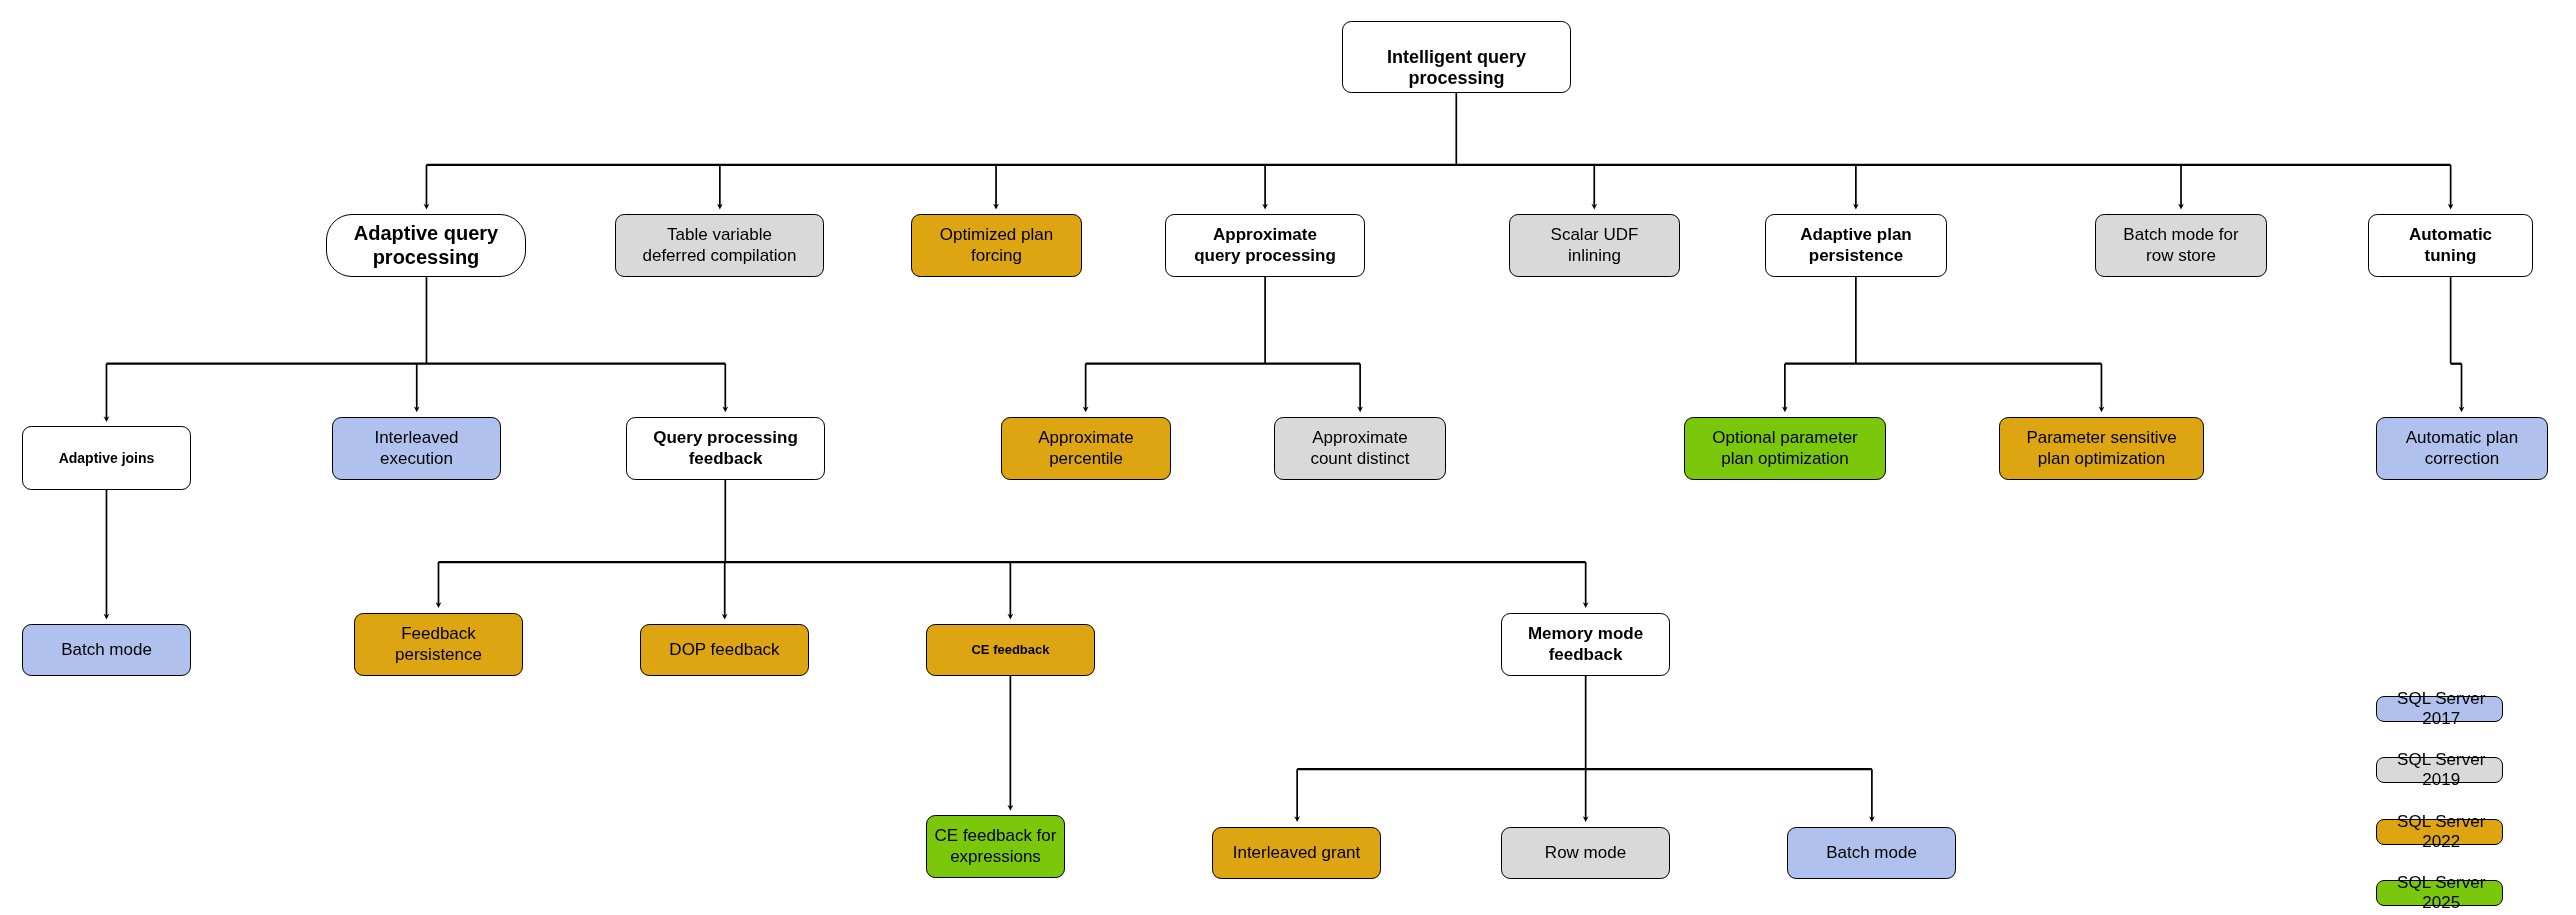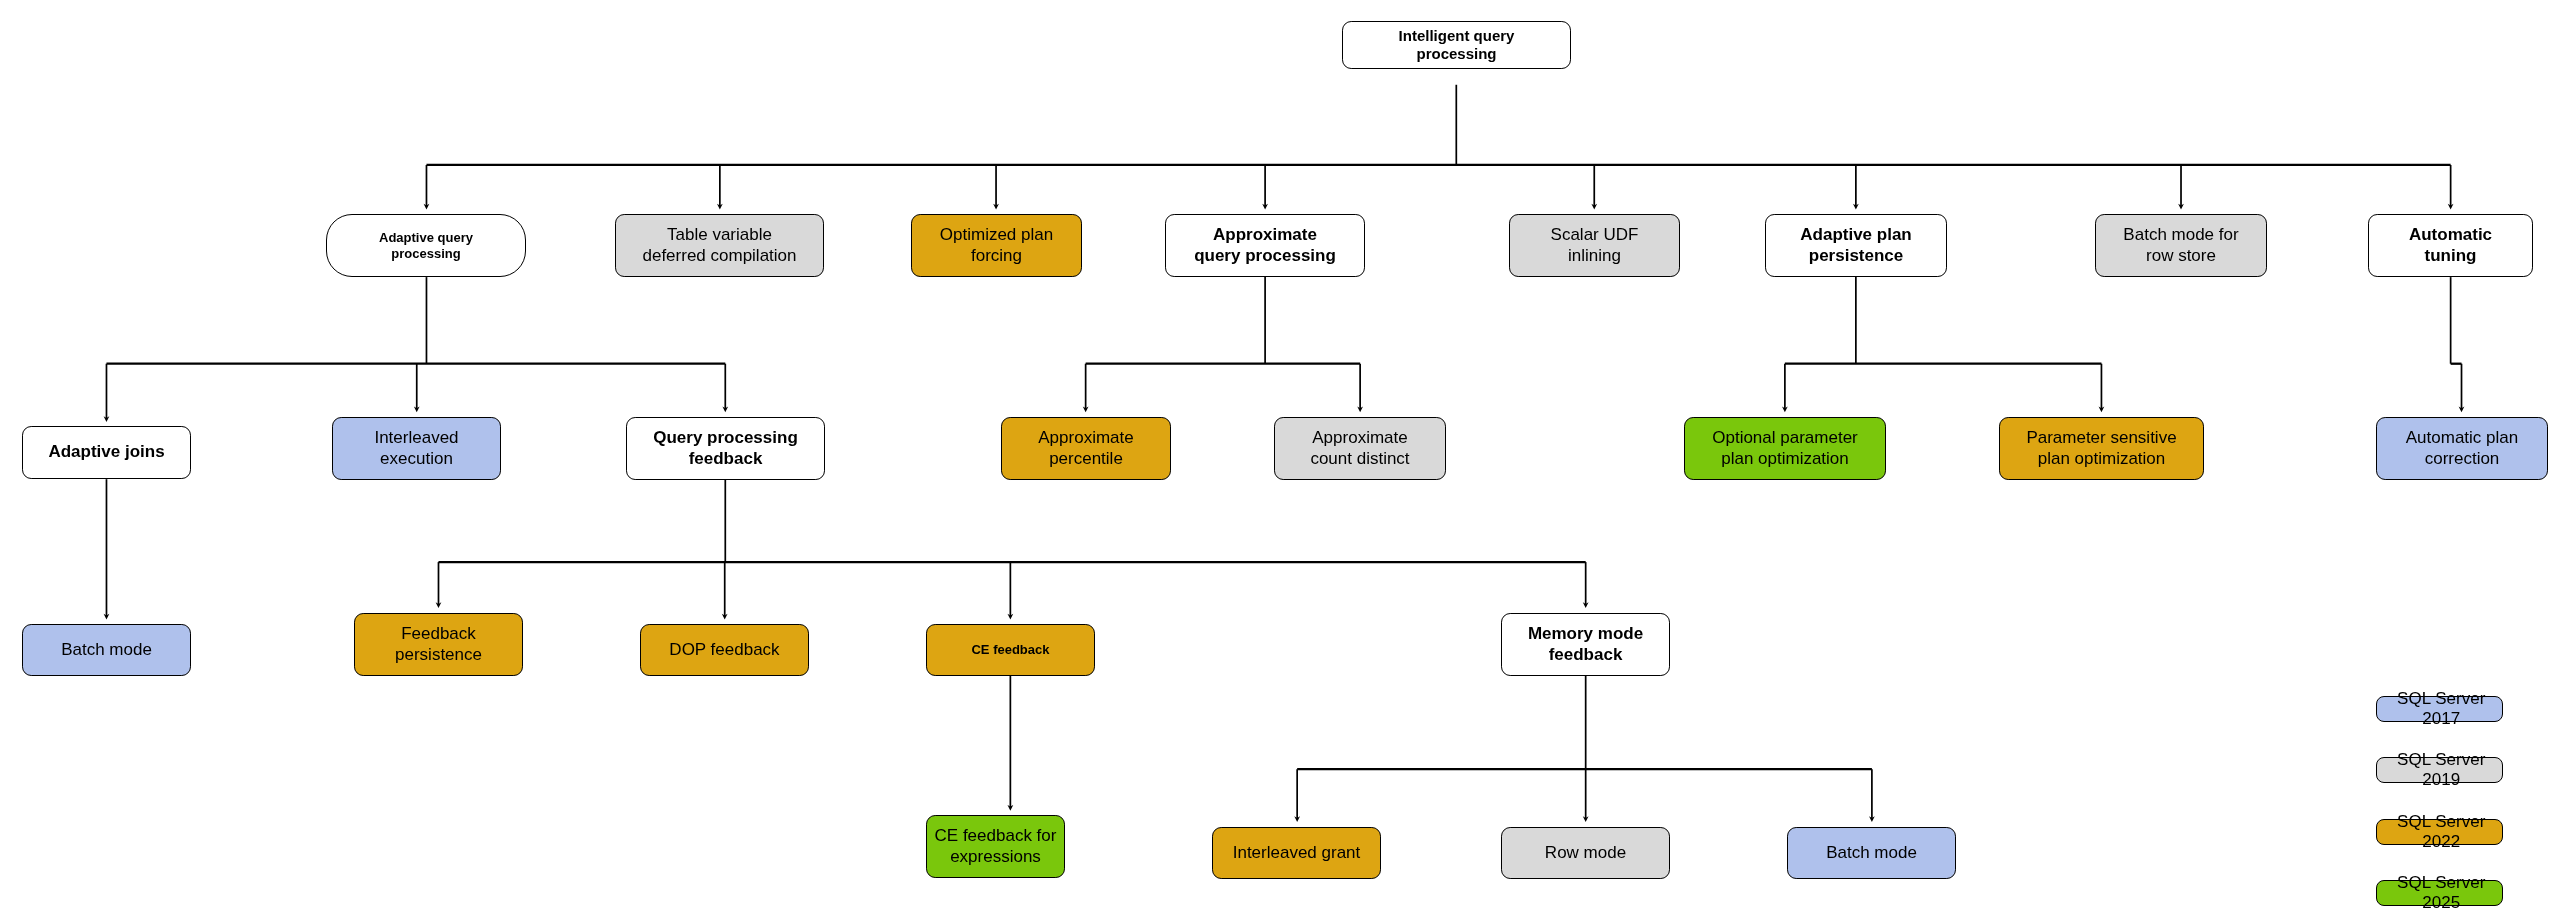--- a/index.html
+++ b/index.html
@@ -88,39 +88,39 @@
         <path d="M1765,1180 L1765,1411" stroke-width="3" marker-end="url(#arrow)"></path>
         <path d="M2770,1180 L2770,1343.68" stroke-width="3"></path>
         <path d="M2266,1343.68 L3270,1343.68" stroke-width="4"></path>
         <path d="M2266,1343.68 L2266,1431" stroke-width="3" marker-end="url(#arrow)"></path>
         <path d="M2770,1343.68 L2770,1431" stroke-width="3" marker-end="url(#arrow)"></path>
         <path d="M3270,1343.68 L3270,1431" stroke-width="3" marker-end="url(#arrow)"></path>
       </g>
   </svg>
 
   <div id="nodes-layer">
-      <div class="node fill-white bold" style="left: 1342px; top: 20.6px; width: 229px; height: 48px; font-size: 15px;"><span>Intelligent query
+      <div class="node fill-white bold" style="left: 1342px; top: 20.6px; width: 229px; height: 72px; font-size: 18px; align-items: flex-end;"><span>Intelligent query
 processing</span></div>
-      <div class="node fill-white bold" style="left: 326px; top: 214px; width: 200px; height: 63px; font-size: 13px; border-radius: 26px;"><span>Adaptive query
+      <div class="node fill-white bold" style="left: 326px; top: 214px; width: 200px; height: 63px; font-size: 20px; border-radius: 26px;"><span>Adaptive query
 processing</span></div>
       <div class="node fill-gray" style="left: 615px; top: 214px; width: 209px; height: 63px; font-size: 17px;"><span>Table variable
 deferred compilation</span></div>
       <div class="node fill-orange" style="left: 911px; top: 214px; width: 171px; height: 63px; font-size: 17px;"><span>Optimized plan
 forcing</span></div>
       <div class="node fill-white bold" style="left: 1165px; top: 214px; width: 200px; height: 63px; font-size: 17px;"><span>Approximate
 query processing</span></div>
       <div class="node fill-gray" style="left: 1509px; top: 214px; width: 171px; height: 63px; font-size: 17px;"><span>Scalar UDF
 inlining</span></div>
       <div class="node fill-white bold" style="left: 1765px; top: 214px; width: 182px; height: 63px; font-size: 17px;"><span>Adaptive plan
 persistence</span></div>
       <div class="node fill-gray" style="left: 2095px; top: 214px; width: 172px; height: 63px; font-size: 17px;"><span>Batch mode for
 row store</span></div>
       <div class="node fill-white bold" style="left: 2368px; top: 214px; width: 165px; height: 63px; font-size: 17px;"><span>Automatic
 tuning</span></div>
-      <div class="node fill-white bold" style="left: 22px; top: 426px; width: 169px; height: 53px; font-size: 17px; text-align: center;"><span>Adaptive joins</span></div>
+      <div class="node fill-white bold" style="left: 22px; top: 426px; width: 169px; height: 64px; font-size: 14px; text-align: center;"><span>Adaptive joins</span></div>
       <div class="node fill-blue" style="left: 332px; top: 417px; width: 169px; height: 63px; font-size: 17px;"><span>Interleaved
 execution</span></div>
       <div class="node fill-white bold" style="left: 626px; top: 417px; width: 199px; height: 63px; font-size: 17px;"><span>Query processing
 feedback</span></div>
       <div class="node fill-orange" style="left: 1001px; top: 417px; width: 170px; height: 63px; font-size: 17px;"><span>Approximate
 percentile</span></div>
       <div class="node fill-gray" style="left: 1274px; top: 417px; width: 172px; height: 63px; font-size: 17px;"><span>Approximate
 count distinct</span></div>
       <div class="node fill-green" style="left: 1684px; top: 417px; width: 202px; height: 63px; font-size: 17px;"><span>Optional parameter
 plan optimization</span></div>

